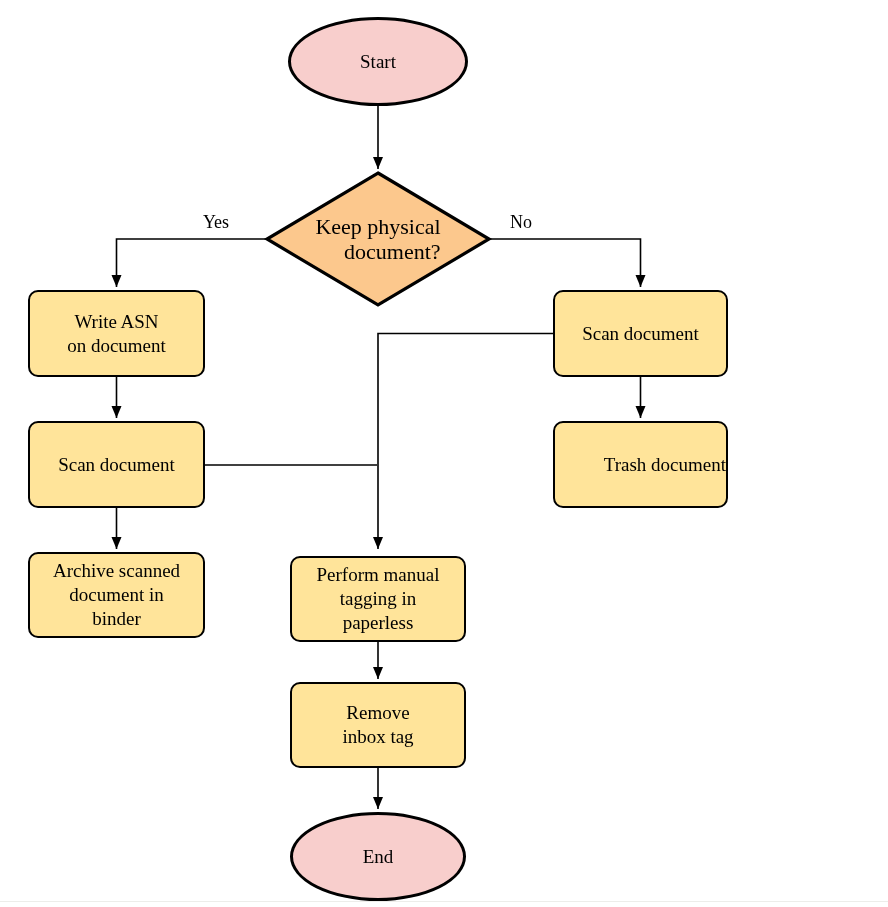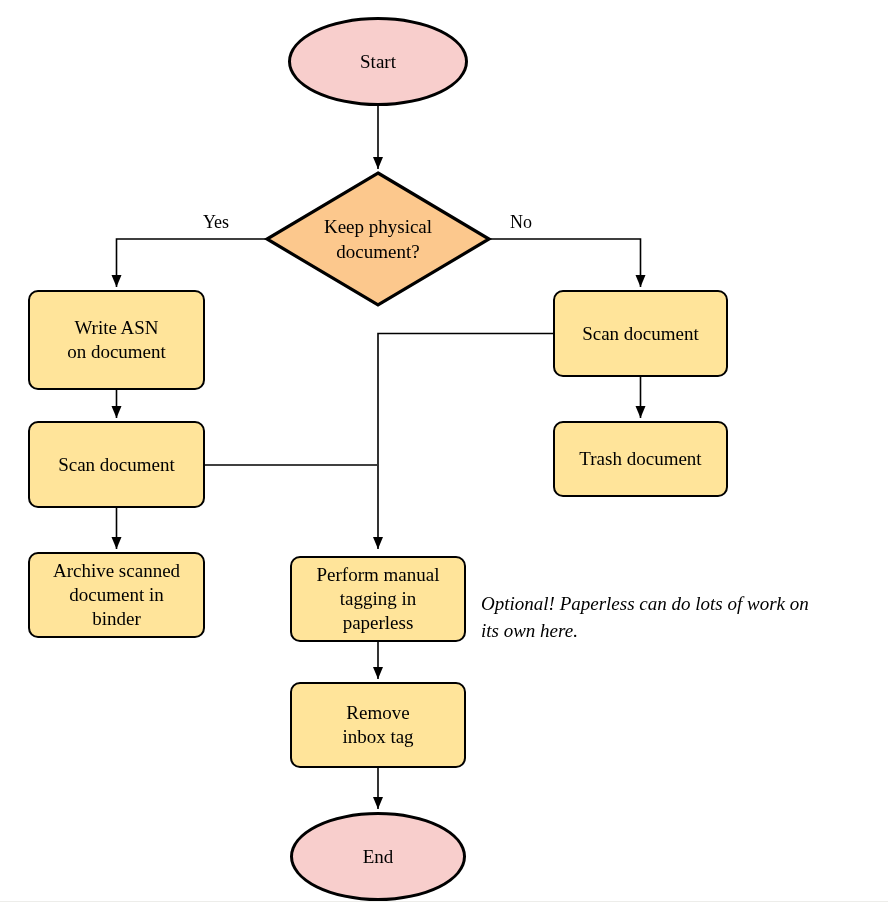--- a/index.html
+++ b/index.html
@@ -47,22 +47,22 @@
   .terminal {
     background: var(--terminal_fill, #f8cecc);
     border: 3px solid var(--stroke, #000);
     border-radius: 50%;
   }
   .decision-label {
     position: absolute;
     display: flex;
     align-items: center;
     justify-content: center;
-    text-align: center;
-    font-size: 19px;
+    text-align: right;
+    font-size: 22px;
     line-height: 25px;
     white-space: pre-line;
   }
   .edge-label {
     position: absolute;
     font-size: 18px;
     line-height: 22px;
     text-align: center;
   }
   .note {
@@ -120,51 +120,49 @@
     <span>Start</span>
   </div>
 
   <div class="decision-label" style="left:278px; top:207px; width:200px; height:64px;">Keep physical
 document?</div>
 
   <div class="edge-label" style="left:194px; top:211px; width:44px;">Yes</div>
 
   <div class="edge-label" style="left:500px; top:211px; width:42px;">No</div>
 
-  <div class="node process" style="left:28px; top:290px; width:177px; height:100px;">
+  <div class="node process" style="left:28px; top:290px; width:177px; height:87px;">
     <span>Write ASN
 on document</span>
   </div>
 
   <div class="node process" style="left:28px; top:421px; width:177px; height:87px;">
     <span>Scan document</span>
   </div>
 
   <div class="node process" style="left:28px; top:552px; width:177px; height:86px;">
     <span>Archive scanned
 document in
 binder</span>
   </div>
 
   <div class="node process" style="left:553px; top:290px; width:175px; height:87px;">
     <span>Scan document</span>
   </div>
 
-  <div class="node process" style="left:553px; top:421px; width:175px; height:76px;">
+  <div class="node process" style="left:553px; top:421px; width:175px; height:87px;justify-content:flex-end;">
     <span>Trash document</span>
   </div>
 
   <div class="node process" style="left:290px; top:556px; width:176px; height:86px;">
     <span>Perform manual
 tagging in
 paperless</span>
   </div>
 
-  <div class="note" style="left:481px; top:590px;">Optional! Paperless can do lots of work on
-its own here.</div>
 
   <div class="node process" style="left:290px; top:682px; width:176px; height:86px;">
     <span>Remove
 inbox tag</span>
   </div>
 
   <div class="node terminal" style="left:290px; top:812px; width:176px; height:89px;">
     <span>End</span>
   </div>
 

